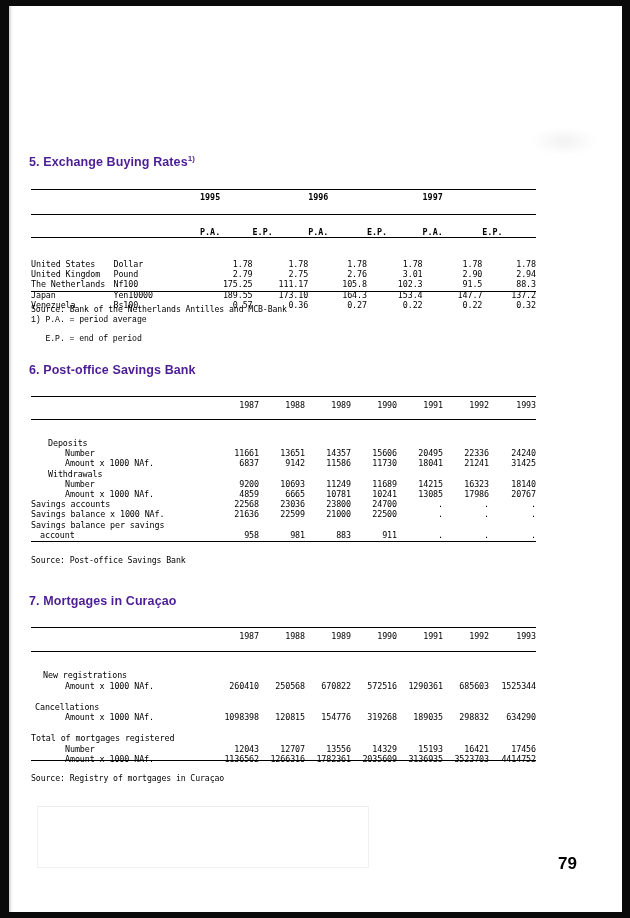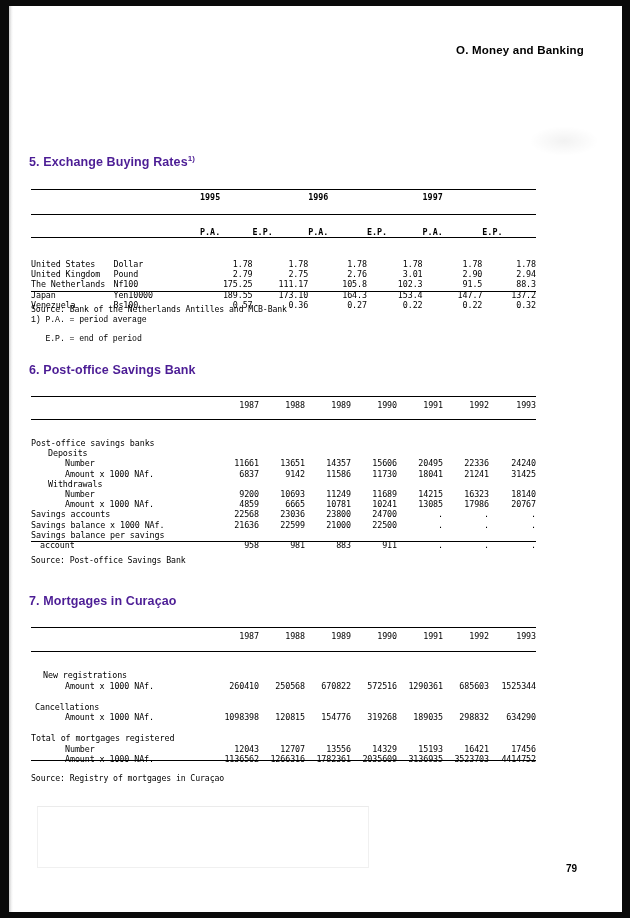--- a/index.html
+++ b/index.html
@@ -64,32 +64,31 @@
     letter-spacing:-0.1px;
   }
   .note{
     position:absolute;font-size:8.2px;color:#000;white-space:pre;
     letter-spacing:-0.1px;
     font-family:Liberation Mono, monospace;
   }
   .pageno{
     position:absolute;right:45px;bottom:38px;
     font-family:"Liberation Sans", sans-serif;
-    font-weight:bold;font-size:10px;color:#000;
+    font-weight:bold;font-size:17px;color:#000;
   }
 </style>
 </head>
 <body>
 
 <div class="page">
 
   <div class="artifact"></div>
   <div class="smudge"></div>
 
-  <div class="chapter-head">O. Money and Banking</div>
 
   <div class="sect-title" style="left:20px;top:148px;">
     <span>5. Exchange Buying Rates</span><sup>1)</sup>
   </div>
 
   <div class="rule" style="left:22px;top:183px;width:505px;"></div>
   <div class="rule" style="left:22px;top:208px;width:505px;"></div>
   <div class="rule" style="left:22px;top:231px;width:505px;"></div>
   <div class="rule thick" style="left:22px;top:285px;width:505px;"></div>
 
@@ -212,30 +211,20 @@
       <td class="num">1990</td>
       <td class="num">1991</td>
       <td class="num">1992</td>
       <td class="num">1993</td>
     </tr>
     <tr style="height:28px">
           <td colspan="8"></td>
         </tr>
 
     <tr style="height:10.2px">
-      <td class="lbl" style="padding-left:0px">Post-office savings banks</td>
-      <td class="num"></td>
-      <td class="num"></td>
-      <td class="num"></td>
-      <td class="num"></td>
-      <td class="num"></td>
-      <td class="num"></td>
-      <td class="num"></td>
-    </tr>
-    <tr style="height:10.2px">
       <td class="lbl" style="padding-left:17px">Deposits</td>
       <td class="num"></td>
       <td class="num"></td>
       <td class="num"></td>
       <td class="num"></td>
       <td class="num"></td>
       <td class="num"></td>
       <td class="num"></td>
     </tr>
     <tr style="height:10.2px">

